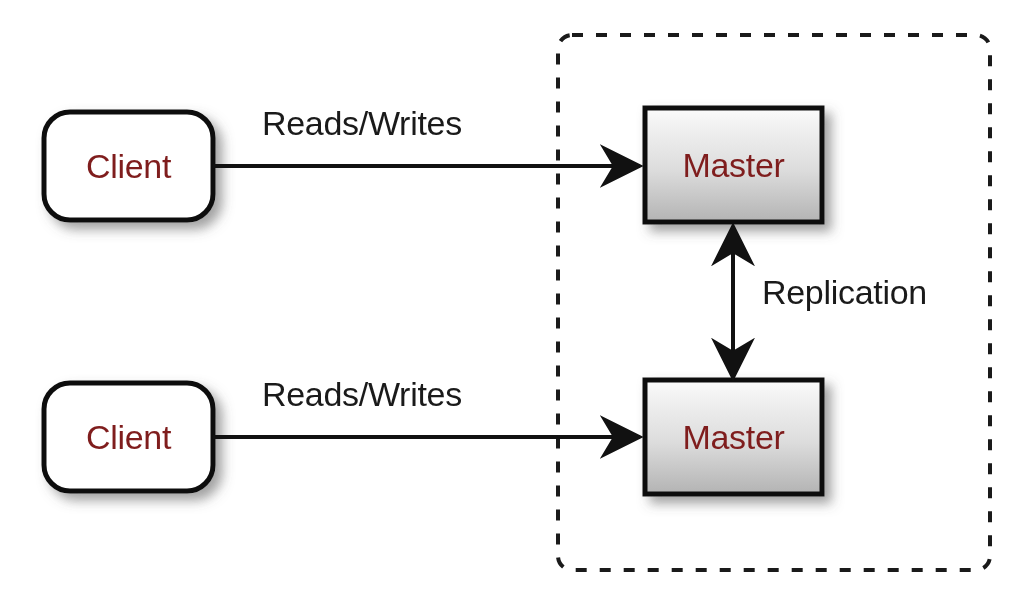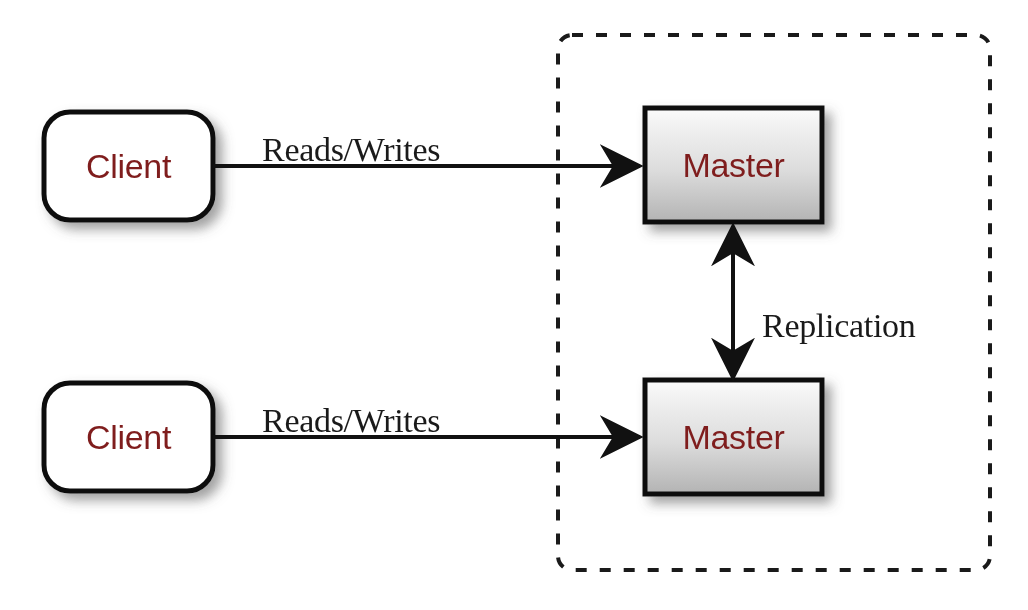--- a/index.html
+++ b/index.html
@@ -29,26 +29,25 @@
     justify-content: center;
     font-family: "Liberation Sans", sans-serif;
     font-size: 34px;
     color: #7f1d1d;
     letter-spacing: -0.3px;
     pointer-events: none;
     white-space: nowrap;
   }
   .edge-label {
     position: absolute;
-    font-family: Liberation Serif, serif;
+    font-family: Liberation Sans, sans-serif;
     font-size: 34px;
     color: #1a1a1a;
     letter-spacing: -0.3px;
     white-space: nowrap;
-    margin-top: 27px;
   }
 </style>
 </head>
 <body>
 
 <div id="canvas">
 
   <svg id="diagram-svg" viewBox="0 0 1028 610" xmlns="http://www.w3.org/2000/svg">
     <defs>
       <linearGradient id="masterGrad" x1="0" y1="0" x2="0" y2="1">
@@ -100,15 +99,15 @@
   <div class="node-label" style="left:44px; top:383px; width:169px; height:108px;">Client</div>
 
   <div class="node-label" style="left:645px; top:108px; width:177px; height:114px;">Master</div>
 
   <div class="node-label" style="left:645px; top:380px; width:177px; height:114px;">Master</div>
 
   <div class="edge-label" style="left:262px; top:104px;">Reads/Writes</div>
 
   <div class="edge-label" style="left:262px; top:375px;">Reads/Writes</div>
 
-  <div class="edge-label" style="left:762px; top:280px;">Replication</div>
+  <div class="edge-label" style="left:762px; top:273px;">Replication</div>
 
 </div>
 
 </body></html>

